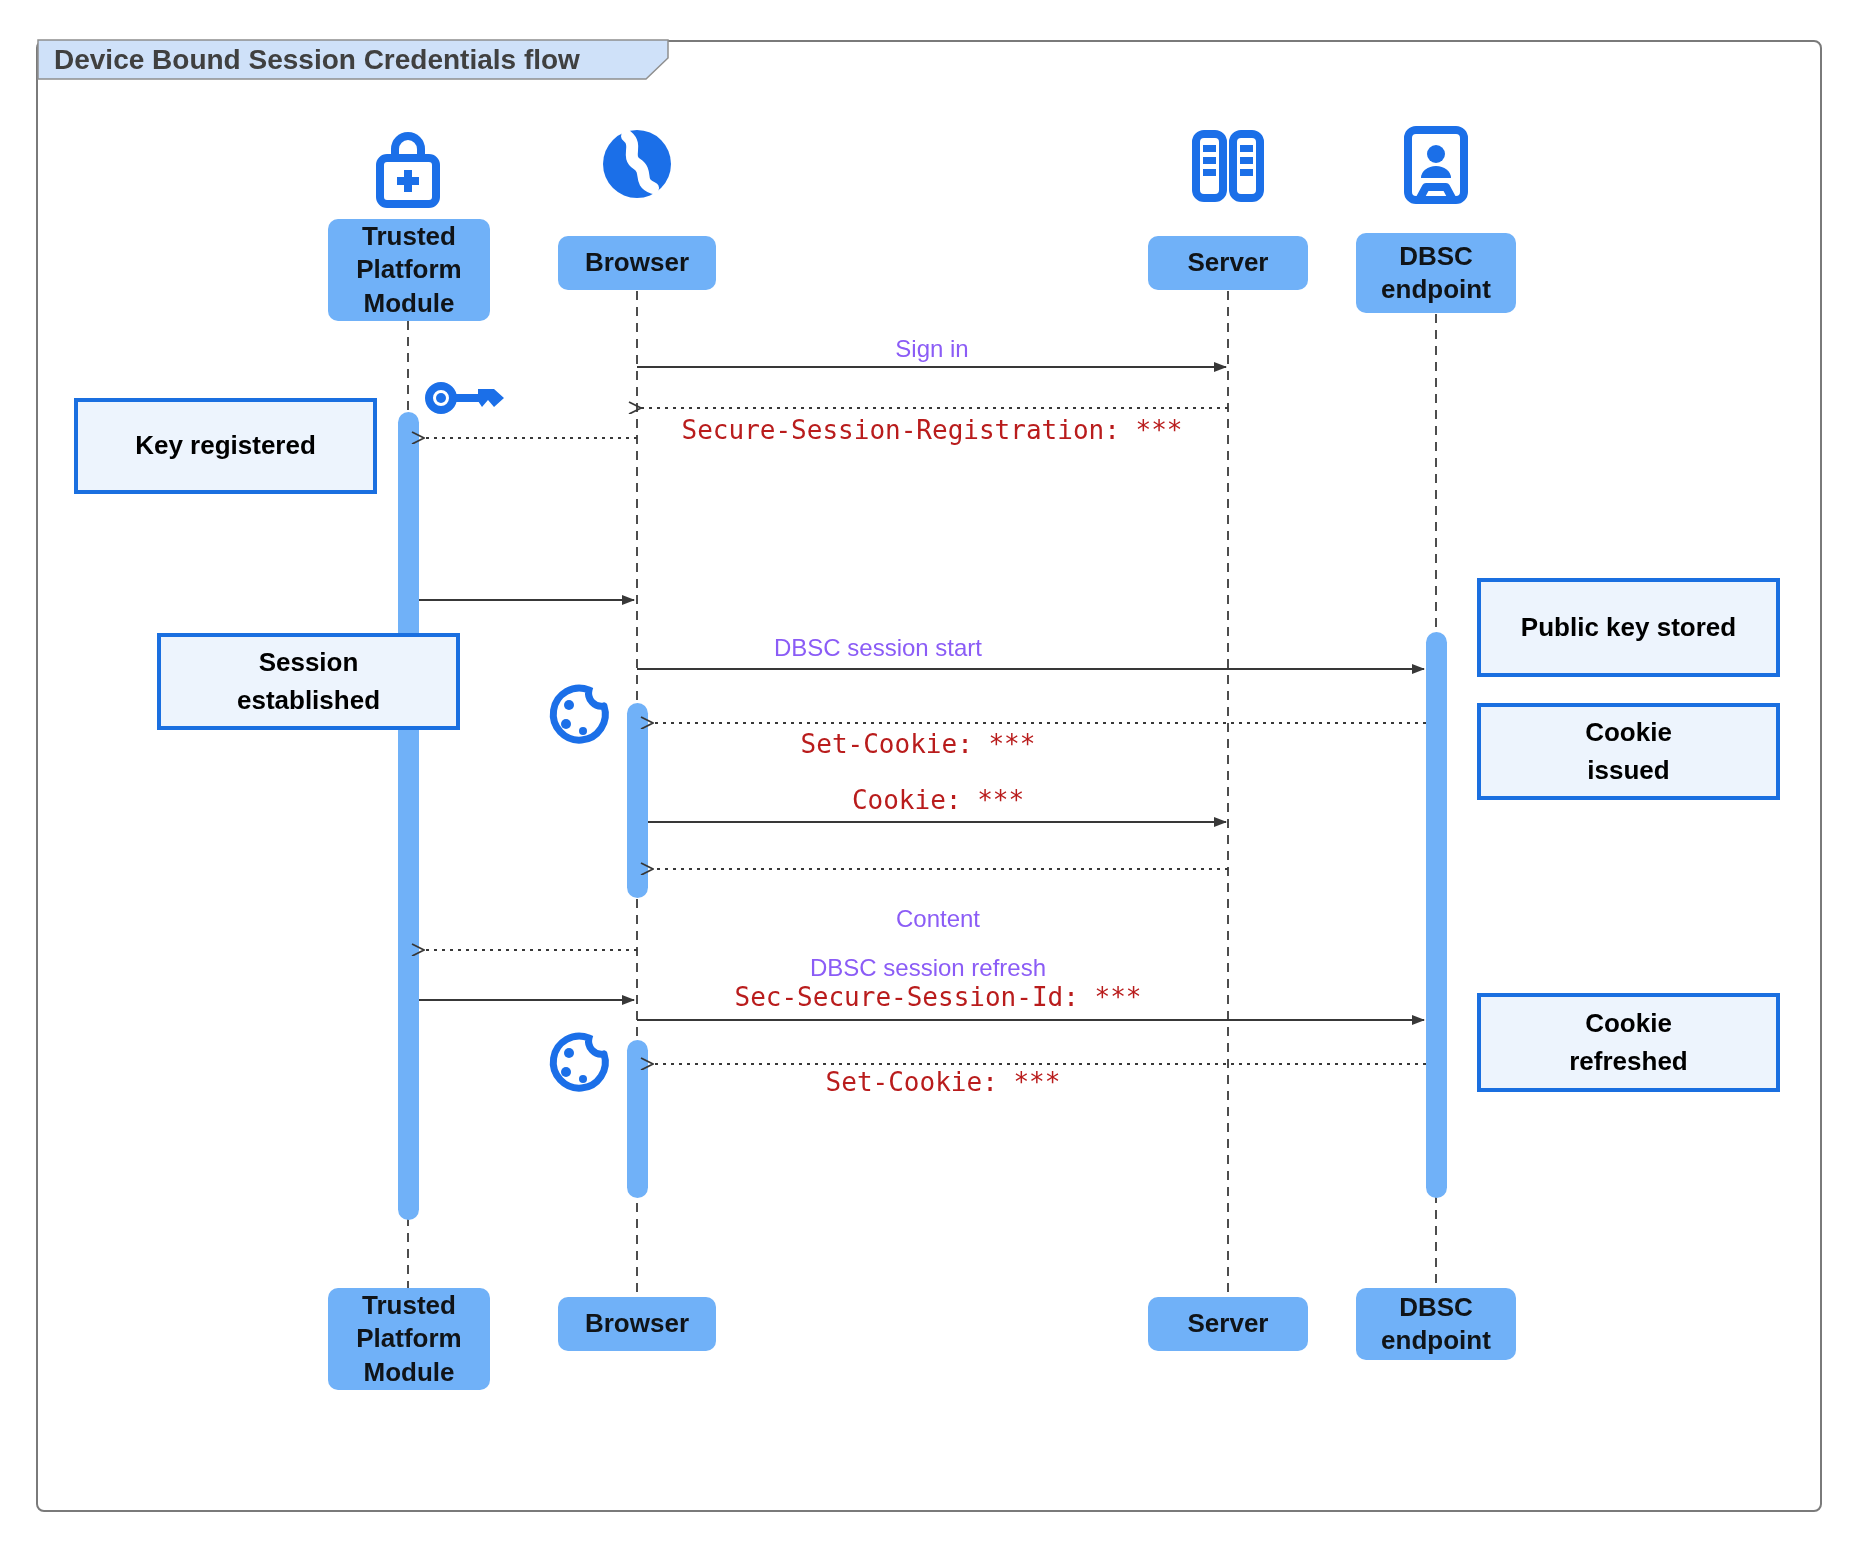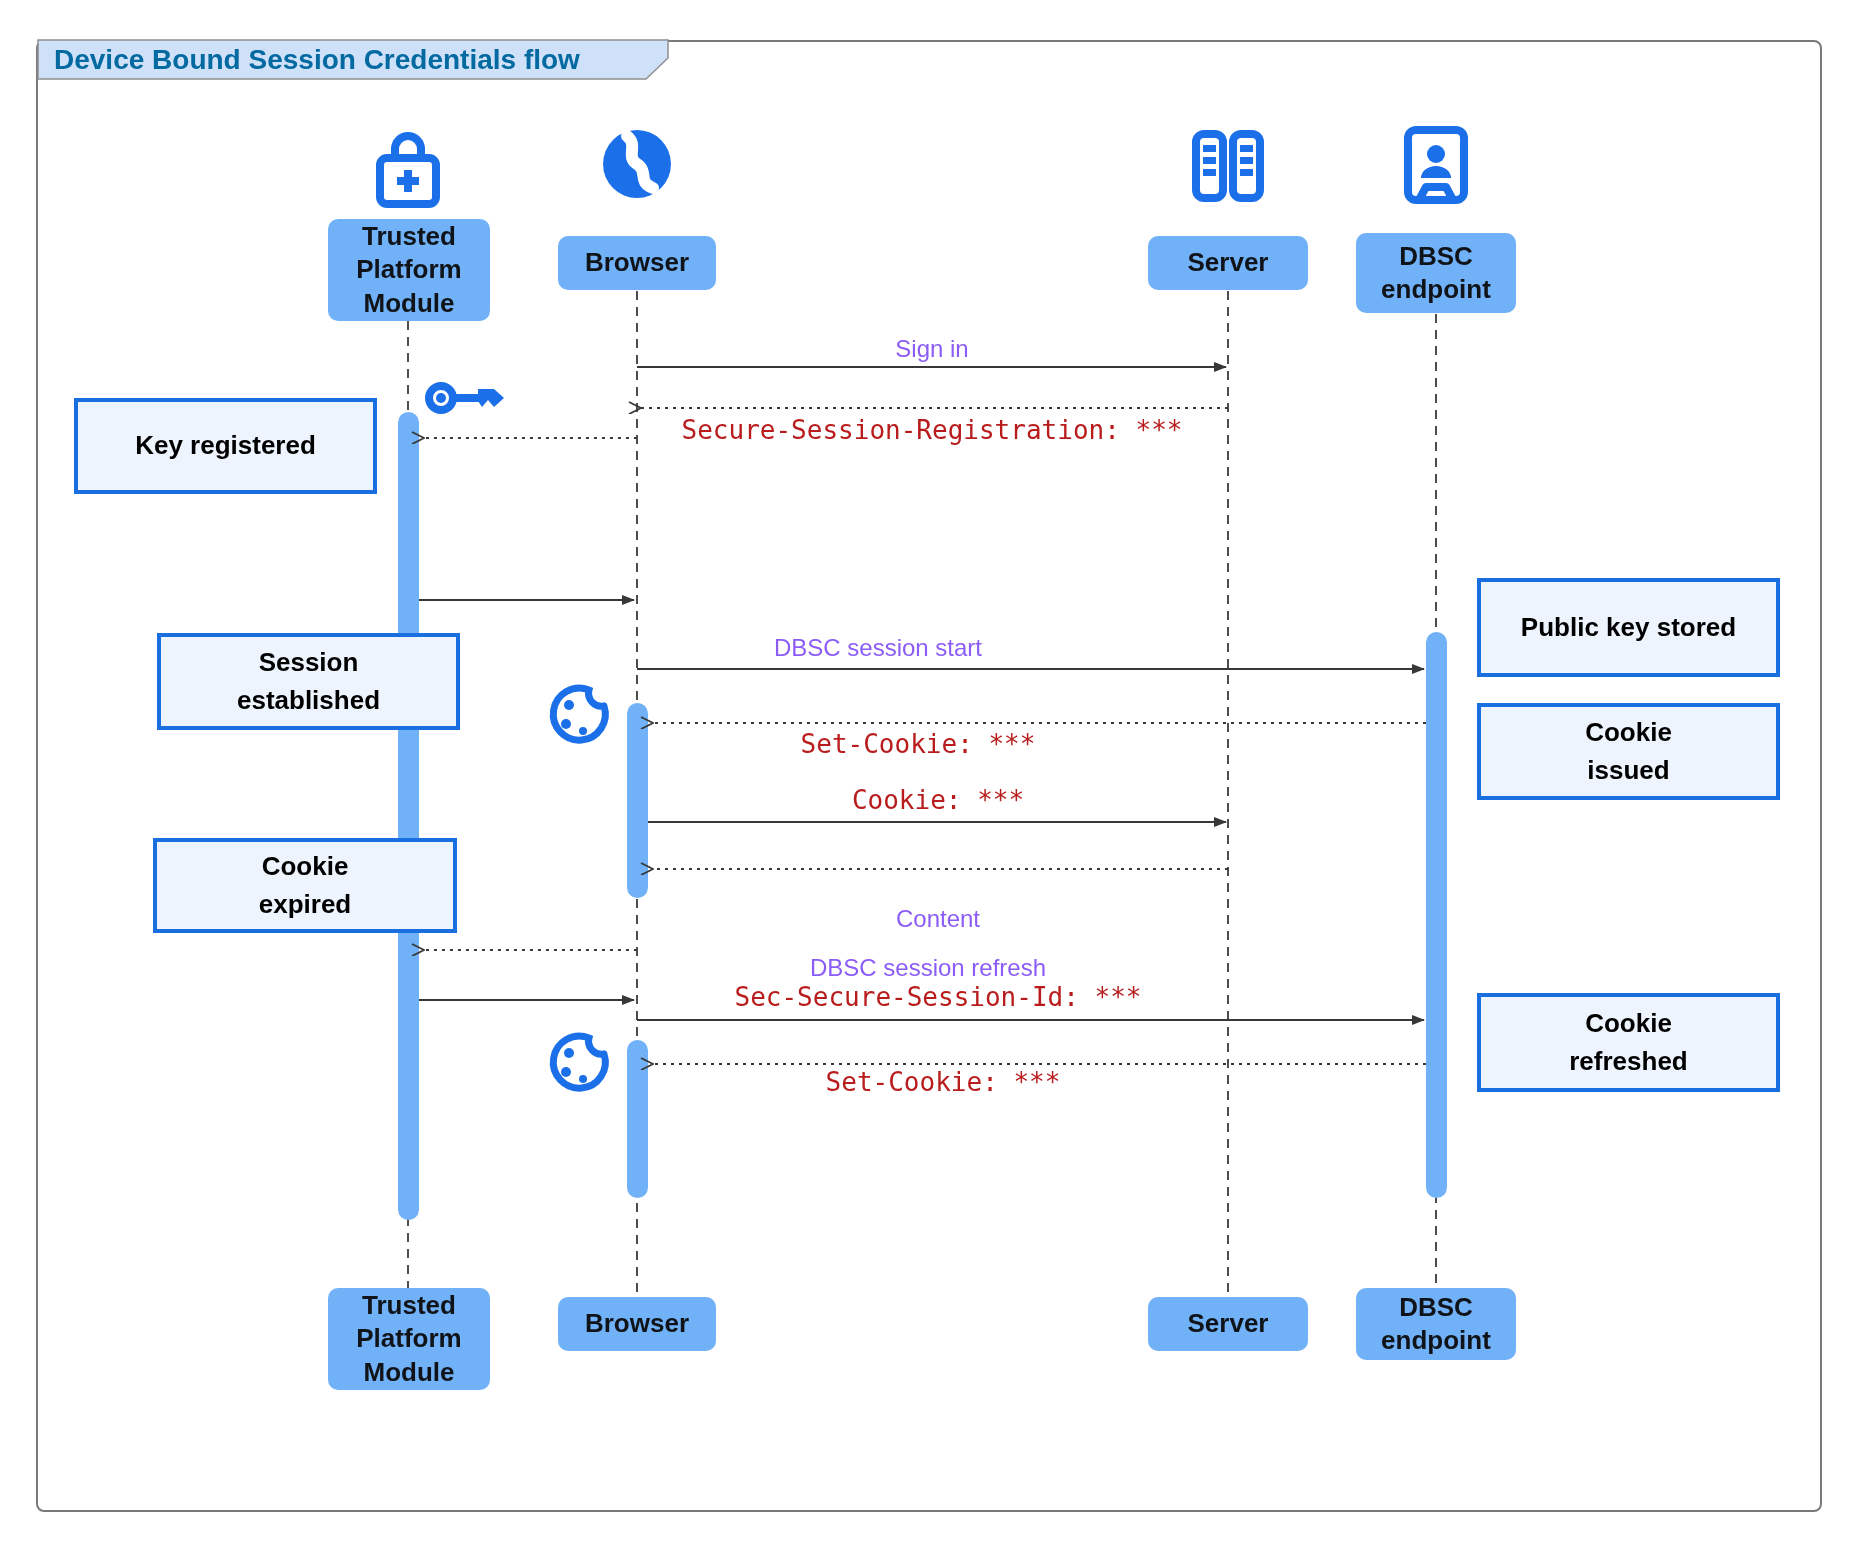--- a/index.html
+++ b/index.html
@@ -2,21 +2,21 @@
 <html><head>
 <meta charset="utf-8">
 <style>
   html,body{margin:0;padding:0;background:#ffffff;}
   #canvas{position:relative;width:1859px;height:1546px;background:#ffffff;overflow:hidden;
           font-family:"Liberation Sans","DejaVu Sans",sans-serif;}
   .frame{position:absolute;left:36px;top:40px;width:1782px;height:1468px;
          border:2px solid #7a7a7a;border-radius:8px;z-index:0;background:#fff;}
   svg.layer{position:absolute;left:0;top:0;z-index:1;}
   svg.arrows{z-index:4;}
-  .title{position:absolute;left:54px;top:44px;font-size:28px;font-weight:bold;color:#0369a1;z-index:6;white-space:nowrap;}
+  .title{position:absolute;left:54px;top:44px;font-size:28px;font-weight:bold;color:#404040;z-index:6;white-space:nowrap;}
   .actor-box{position:absolute;background:#70b1f8;border-radius:10px;display:flex;align-items:center;justify-content:center;
              text-align:center;font-weight:bold;font-size:26px;color:#101418;line-height:1.27;z-index:5;}
   .actor-box .inner{display:block;}
   .w120 .inner{width:120px;} .w130 .inner{width:130px;}
   .note{position:absolute;background:#edf4fd;border:4px solid #1a6fe0;box-sizing:border-box;display:flex;align-items:center;
         justify-content:center;text-align:center;font-weight:bold;font-size:26px;color:#000;line-height:1.45;z-index:3;}
   .note .inner{display:block;}
   .w160 .inner{width:160px;} .w175 .inner{width:175px;} .w220 .inner{width:220px;}
   .bar{position:absolute;width:21px;background:#70b1f8;border-radius:11px;z-index:2;}
   .msg{position:absolute;transform:translate(-50%,-50%);font-size:24px;color:#8b5cf6;white-space:nowrap;z-index:5;}
@@ -152,23 +152,20 @@
       <circle cx="37" cy="53" r="4" fill="#1b6fe8"></circle>
     </svg>
   </div>
 
   <div class="note w220" style="left:157px;top:633px;width:303px;height:97px;">
     <span class="inner">Session established</span>
   </div>
   <div class="note" style="left:74px;top:398px;width:303px;height:96px;">
     <span class="inner">Key registered</span>
   </div>
-  <div class="note w160" style="left:153px;top:838px;width:304px;height:95px;">
-    <span class="inner">Cookie expired</span>
-  </div>
   <div class="note" style="left:1477px;top:578px;width:303px;height:99px;">
     <span class="inner">Public key stored</span>
   </div>
   <div class="note w160" style="left:1477px;top:703px;width:303px;height:97px;">
     <span class="inner">Cookie issued</span>
   </div>
   <div class="note w175" style="left:1477px;top:993px;width:303px;height:99px;">
     <span class="inner">Cookie refreshed</span>
   </div>
 

